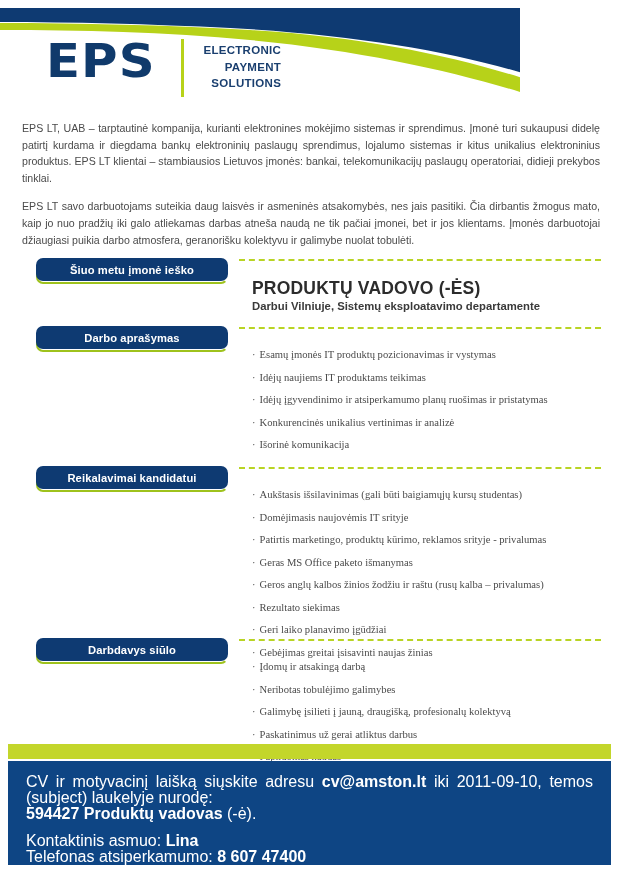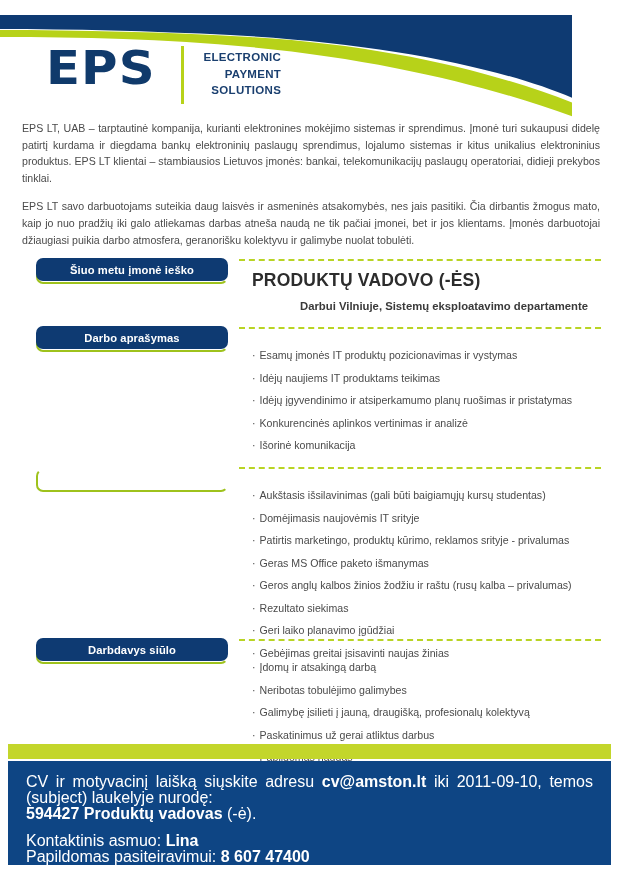--- a/index.html
+++ b/index.html
@@ -21,22 +21,22 @@
     left: 0; top: 0;
     width: 619px;
     height: 873px;
     background: #ffffff;
     overflow: hidden;
   }
 
   
   .header {
     position: absolute;
-    left: 0; top: 15px;
-    width: 572px;
+    left: 0; top: 8px;
+    width: 520px;
     height: 108px;
     overflow: hidden;
   }
   .header-svg { position: absolute; left:0; top:0; }
 
   .logo-block {
     position: absolute;
     left: 46px;
     top: 30px;
     display: flex;
@@ -143,41 +143,41 @@
     left: 252px;
     top: 22px;
     width: 350px;
   }
   .bullets .bullet {
     font-size: 10.6px;
     line-height: 14px;
     color: #4a4a4a;
     margin-bottom: 8.5px;
     white-space: nowrap;
+    font-family: Liberation Serif, serif;
   }
   .bullets .bullet .dot { margin-right: 4px; }
 
   
   .job-title {
     position: absolute;
     left: 252px;
-    top: 12px;
+    top: 20px;
     font-size: 17.5px;
     font-weight: 700;
     color: #2c2c2c;
     letter-spacing: 0.2px;
   }
   .job-sub {
     position: absolute;
     left: 252px;
     top: 42px;
     font-size: 11.3px;
     font-weight: 700;
     color: #3a3a3a;
-    margin-left: 48px;
   }
 
   
   .greenbar {
     position: absolute;
     left: 8px;
     top: 744px;
     width: 603px;
     height: 15px;
     background: #c3d62b;
@@ -245,28 +245,29 @@
   <div class="section" style="top:326px;">
     <div class="badge-wrap">
       <div class="badge-accent"></div>
       <div class="badge">Darbo aprašymas</div>
     </div>
     <div class="dashline"></div>
     <div class="bullets">
       <div class="bullet"><span class="dot">·</span><span>Esamų įmonės IT produktų pozicionavimas ir vystymas</span></div>
       <div class="bullet"><span class="dot">·</span><span>Idėjų naujiems IT produktams teikimas</span></div>
       <div class="bullet"><span class="dot">·</span><span>Idėjų įgyvendinimo ir atsiperkamumo planų ruošimas ir pristatymas</span></div>
-      <div class="bullet"><span class="dot">·</span><span>Konkurencinės aplinkos vertinimas ir analizė</span></div>
+      <div class="bullet"><span class="dot">·</span><span>Konkurencinės unikalius vertinimas ir analizė</span></div>
       <div class="bullet"><span class="dot">·</span><span>Išorinė komunikacija</span></div>
     </div>
   </div>
 
   <div class="section" style="top:466px;">
     <div class="badge-wrap">
       <div class="badge-accent"></div>
+      <div class="badge">Reikalavimai kandidatui</div>
     </div>
     <div class="dashline"></div>
     <div class="bullets">
       <div class="bullet"><span class="dot">·</span><span>Aukštasis išsilavinimas (gali būti baigiamųjų kursų studentas)</span></div>
       <div class="bullet"><span class="dot">·</span><span>Domėjimasis naujovėmis IT srityje</span></div>
       <div class="bullet"><span class="dot">·</span><span>Patirtis marketingo, produktų kūrimo, reklamos srityje - privalumas</span></div>
       <div class="bullet"><span class="dot">·</span><span>Geras MS Office paketo išmanymas</span></div>
       <div class="bullet"><span class="dot">·</span><span>Geros anglų kalbos žinios žodžiu ir raštu (rusų kalba – privalumas)</span></div>
       <div class="bullet"><span class="dot">·</span><span>Rezultato siekimas</span></div>
       <div class="bullet"><span class="dot">·</span><span>Geri laiko planavimo įgūdžiai</span></div>
@@ -290,19 +291,19 @@
   </div>
 
   <div class="greenbar"></div>
 
   <div class="footer">
     <div class="footer-inner">
       <p class="f-just"><span>CV ir motyvacinį laišką siųskite adresu </span><span class="b">cv@amston.lt</span><span> iki 2011-09-10, temos (subject) laukelyje nurodę:</span></p>
       <p><span class="b">594427 Produktų vadovas</span><span> (-ė).</span></p>
       <div class="f-gap"></div>
       <p><span>Kontaktinis asmuo: </span><span class="b">Lina</span></p>
-      <p><span>Papildomas pasiteiravimui: </span><span class="b">8 607 47400</span></p>
+      <p><span>Telefonas atsiperkamumo: </span><span class="b">8 607 47400</span></p>
       <div class="f-gap"></div>
       <p>Informuosime tik atrinktus kandidatus. Konfidencialumą garantuojame.</p>
     </div>
   </div>
 
 </div>
 
 </body></html>

